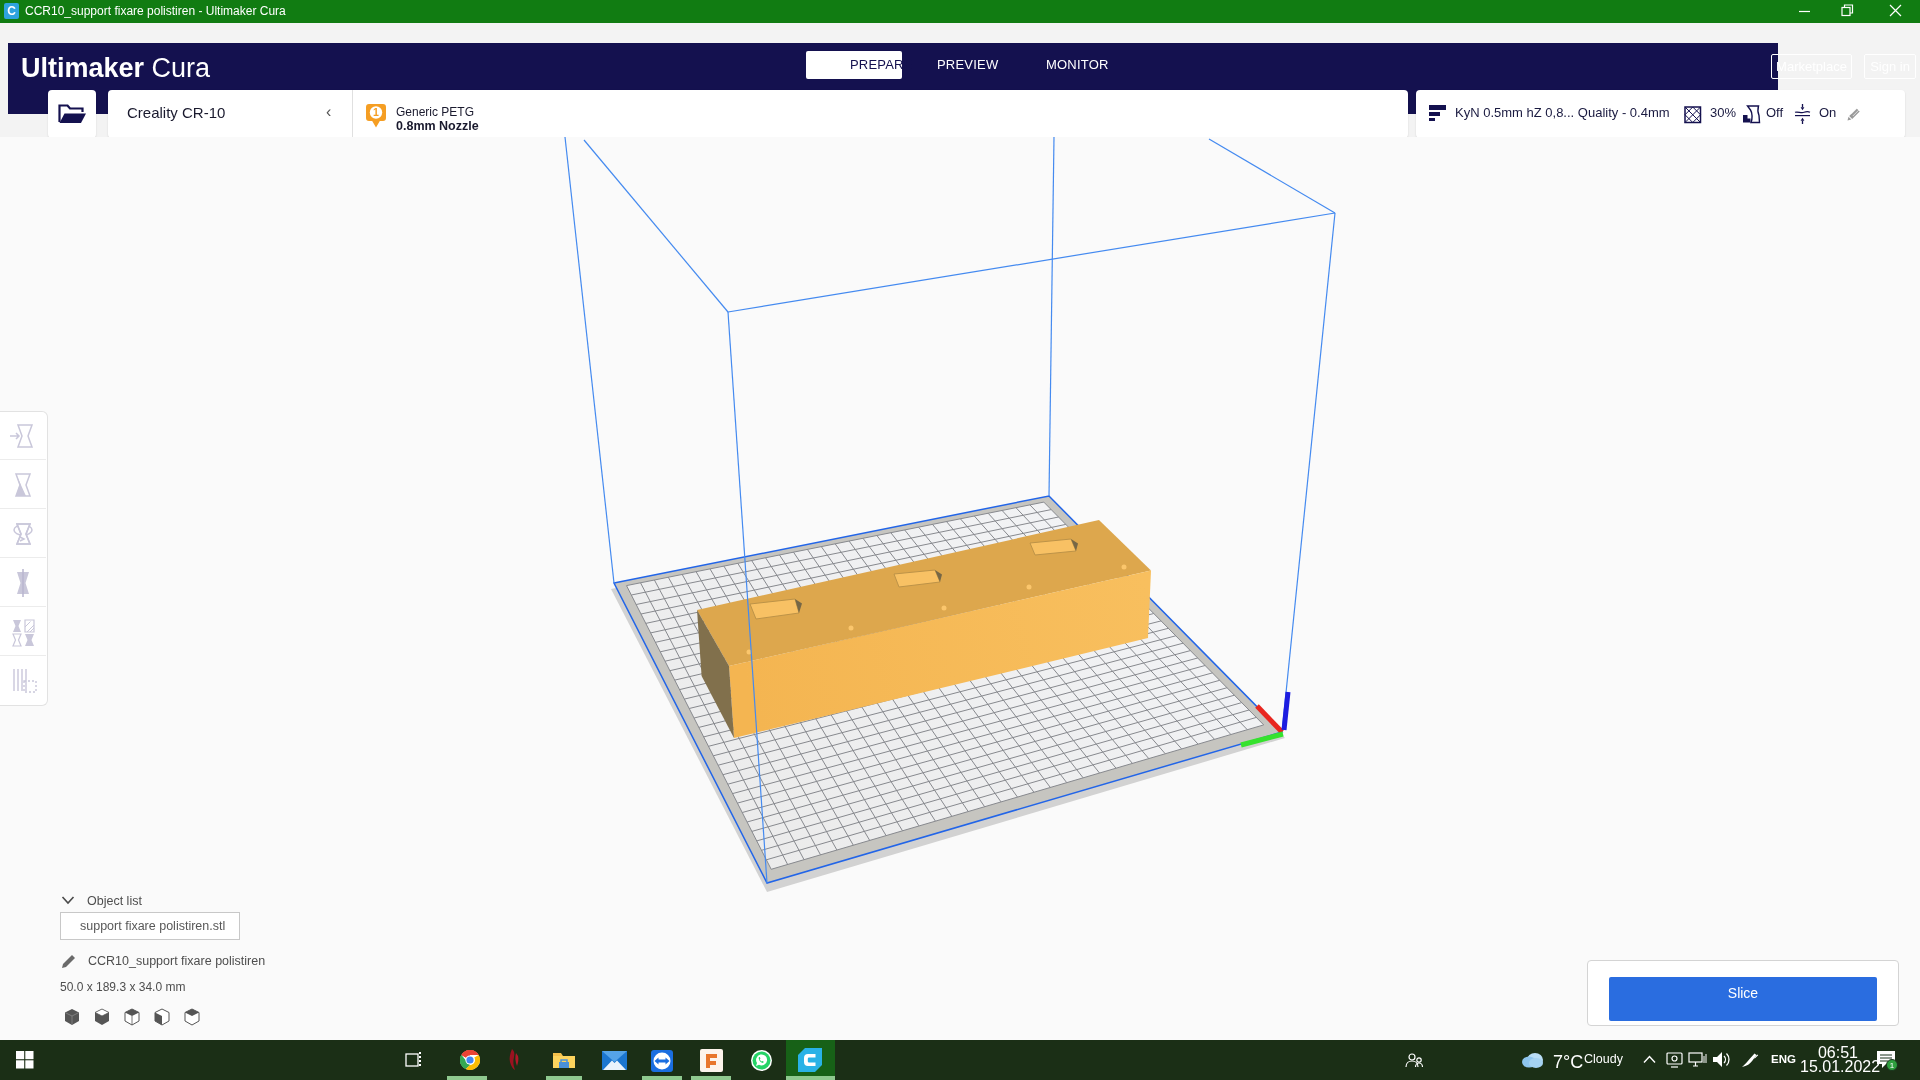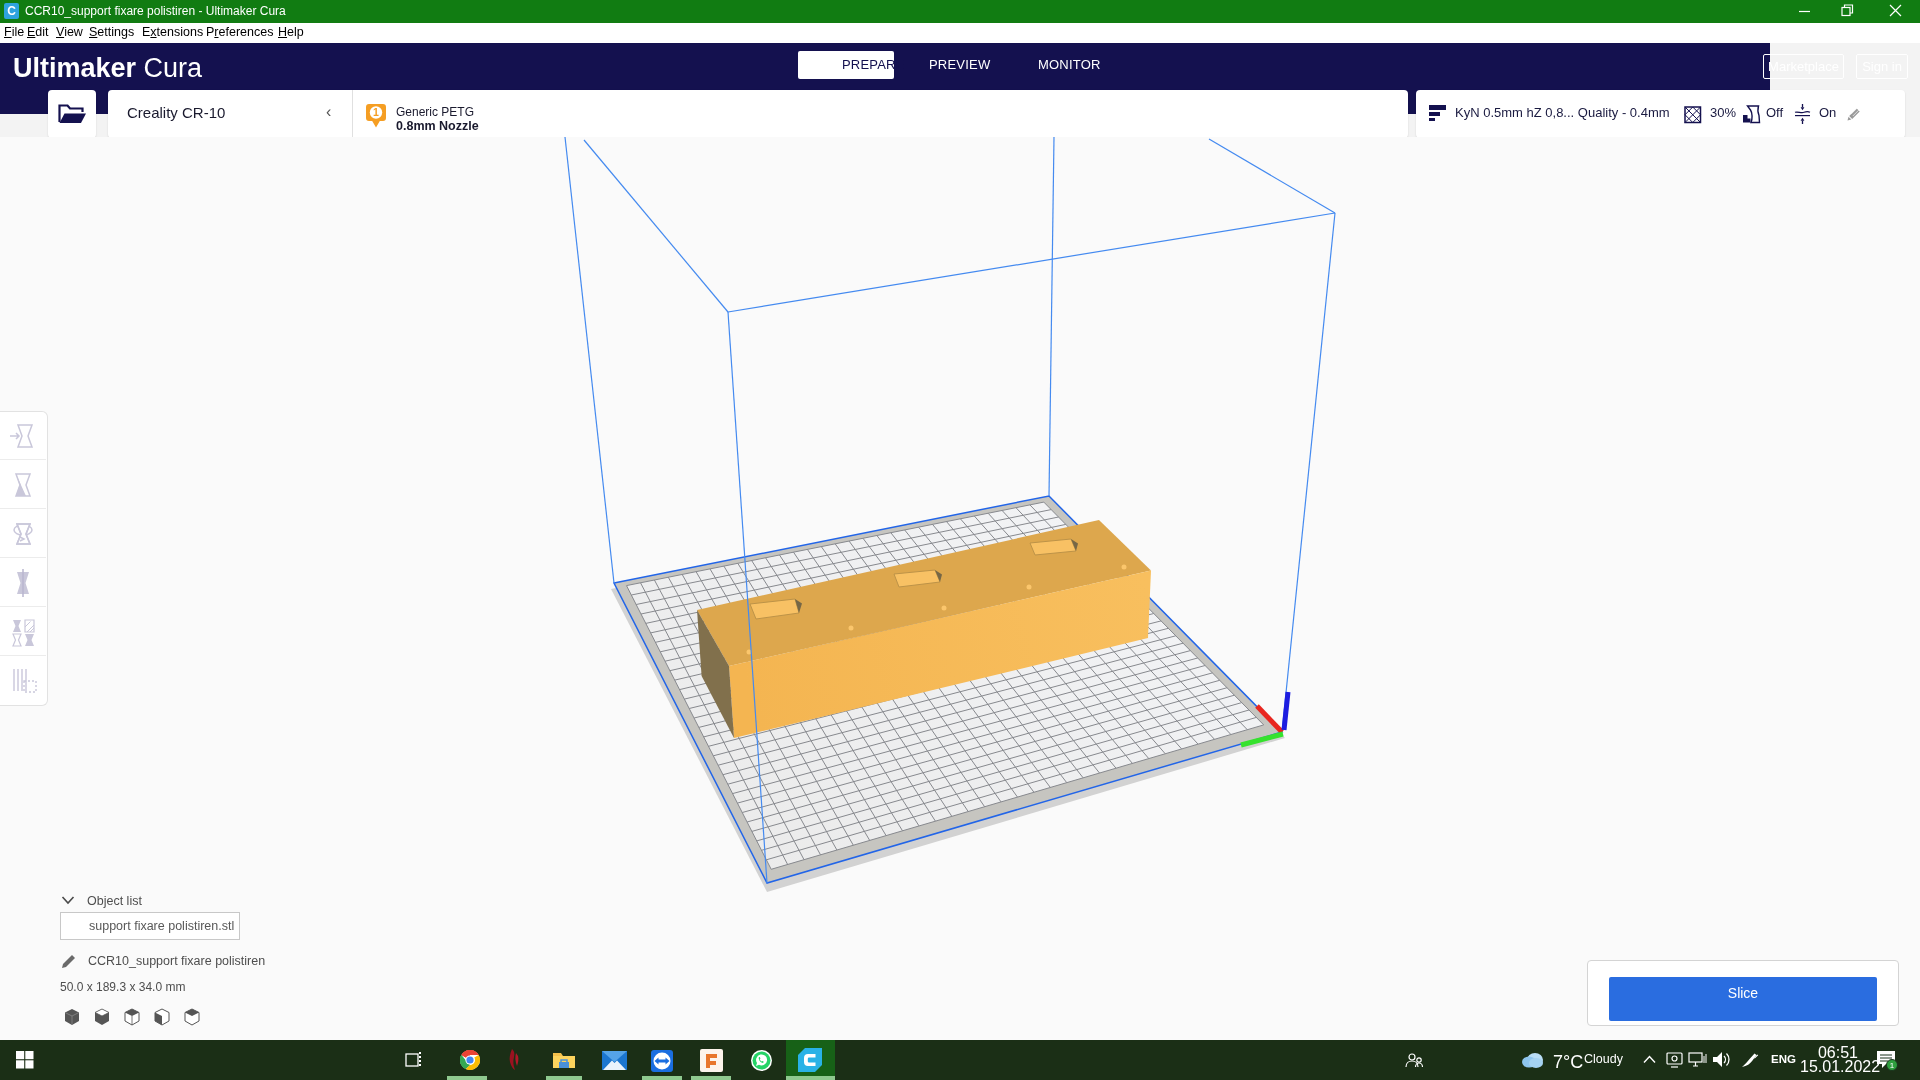--- a/index.html
+++ b/index.html
@@ -6,21 +6,21 @@
 .abs { position:absolute; }
 #stage { position:relative; width:1920px; height:1080px; background:#f3f3f3; }
 
 #titlebar { left:0; top:0; width:1920px; height:23px; background:#117c12; }
 #titlebar .ticon { left:4px; top:3px; width:15px; height:16px; background:#2ea3dd; border-radius:2px; color:#fff; font-weight:bold; font-size:12px; text-align:center; line-height:16px; }
 #titlebar .ttext { left:25px; top:4px; color:#ffffff; font-size:12px; }
 
 #menubar { left:0; top:23px; width:1920px; height:20px; background:#ffffff; color:#000; font-size:12.5px; }
 #menubar span { position:absolute; top:2px; }
 
-#header { left:0; top:43px; width:1770px; height:71px; background:#14114f; }
+#header { left:8px; top:43px; width:1770px; height:71px; background:#14114f; }
 #logo { left:13px; top:10px; color:#fff; font-size:27px; font-weight:bold; }
 #logo i { font-style:normal; font-weight:300; }
 .tab { top:8px; height:28px; line-height:28px; color:#fff; font-size:13px; letter-spacing:0.2px; }
 #tab-prepare { left:798px; width:96px; background:#fff; color:#14114f; text-align:center; border-radius:2px;padding-left:44px; }
 #tab-preview { left:929px; }
 #tab-monitor { left:1038px; }
 .hbtn { top:11px; height:25px; line-height:23px; border:1px solid #ffffff; border-radius:2px; color:#fff; font-size:13px; text-align:center; }
 #btn-marketplace { left:1763px; width:81px; }
 #btn-signin { left:1856px; width:52px; }
 
@@ -35,21 +35,21 @@
 #setbox { left:1416px; top:90px; width:489px; height:48px; font-size:13px; color:#1a1a40; }
 #setbox span { position:absolute; top:15px; }
 
 #viewport { left:0; top:137px; width:1920px; height:903px; }
 
 #ltools { left:0px; top:411px; width:48px; height:295px; background:#fff; border:1px solid #e2e2e2; border-left:none; border-radius:0 6px 6px 0; }
 #ltools .cell { position:absolute; left:0; width:46px; height:48px; border-bottom:1px solid #ececec; }
 #ltools .cell:last-child { border-bottom:none; }
 
 #objlab { left:87px; top:894px; font-size:12.5px; color:#4e4e4e; }
-#objinput { left:60px; top:912px; width:180px; height:28px; background:#fff; border:1px solid #c8c8c8; font-size:12.5px; color:#585858; line-height:26px; padding-left:28px; }
+#objinput { left:60px; top:912px; width:180px; height:28px; background:#fff; border:1px solid #c8c8c8; font-size:12.5px; color:#585858; line-height:26px; padding-left:19px; }
 #objname { left:88px; top:954px; font-size:12.5px; color:#4e4e4e; }
 #objdims { left:60px; top:980px; font-size:12px; color:#4e4e4e; }
 
 #slicepanel { left:1587px; top:960px; width:312px; height:66px; background:#fff; border:1px solid #d4d4d4; border-radius:4px; }
 #slicebtn { left:21px; top:16px; width:268px; height:44px; background:#2a6de0; border-radius:2px; color:#fff; font-size:14px; text-align:center; line-height:32px; position:absolute; }
 
 #taskbar { left:0; top:1040px; width:1920px; height:40px; background:#1b2f16; }
 #searchbox { left:48px; top:0px; width:342px; height:40px; background:#3b5138; border:1px solid #67805f; }
 #searchtext { left:42px; top:12px; font-size:14px; color:#e8efe8; position:absolute; }
 #curatile { left:786px; top:0; width:49px; height:40px; background:#176117; }
@@ -63,29 +63,20 @@
     <div class="ticon abs">C</div>
     <div class="ttext abs">CCR10_support fixare polistiren - Ultimaker Cura</div>
     <svg class="abs" style="left:1793px;top:0" width="127" height="23" viewBox="0 0 127 23">
       <line x1="6" y1="11.5" x2="17" y2="11.5" stroke="#fff" stroke-width="1.2"></line>
       <rect x="49" y="7.5" width="8" height="8" fill="none" stroke="#fff" stroke-width="1.2"></rect>
       <path d="M51.5 7.5 v-2.5 h8 v8 h-2.5" fill="none" stroke="#fff" stroke-width="1.2"></path>
       <path d="M97 5 l11 11 M108 5 l-11 11" stroke="#fff" stroke-width="1.2"></path>
     </svg>
   </div>
 
-  <div id="menubar" class="abs">
-    <span style="left:4px"><u>F</u>ile</span>
-    <span style="left:27px"><u>E</u>dit</span>
-    <span style="left:56px"><u>V</u>iew</span>
-    <span style="left:89px"><u>S</u>ettings</span>
-    <span style="left:142px">E<u>x</u>tensions</span>
-    <span style="left:206px">P<u>r</u>eferences</span>
-    <span style="left:278px"><u>H</u>elp</span>
-  </div>
 
   <div id="header" class="abs">
     <div id="logo" class="abs">Ultimaker <i>Cura</i></div>
     <div id="tab-prepare" class="tab abs">PREPARE</div>
     <div id="tab-preview" class="tab abs">PREVIEW</div>
     <div id="tab-monitor" class="tab abs">MONITOR</div>
     <div id="btn-marketplace" class="hbtn abs">Marketplace</div>
     <div id="btn-signin" class="hbtn abs">Sign in</div>
   </div>
 

